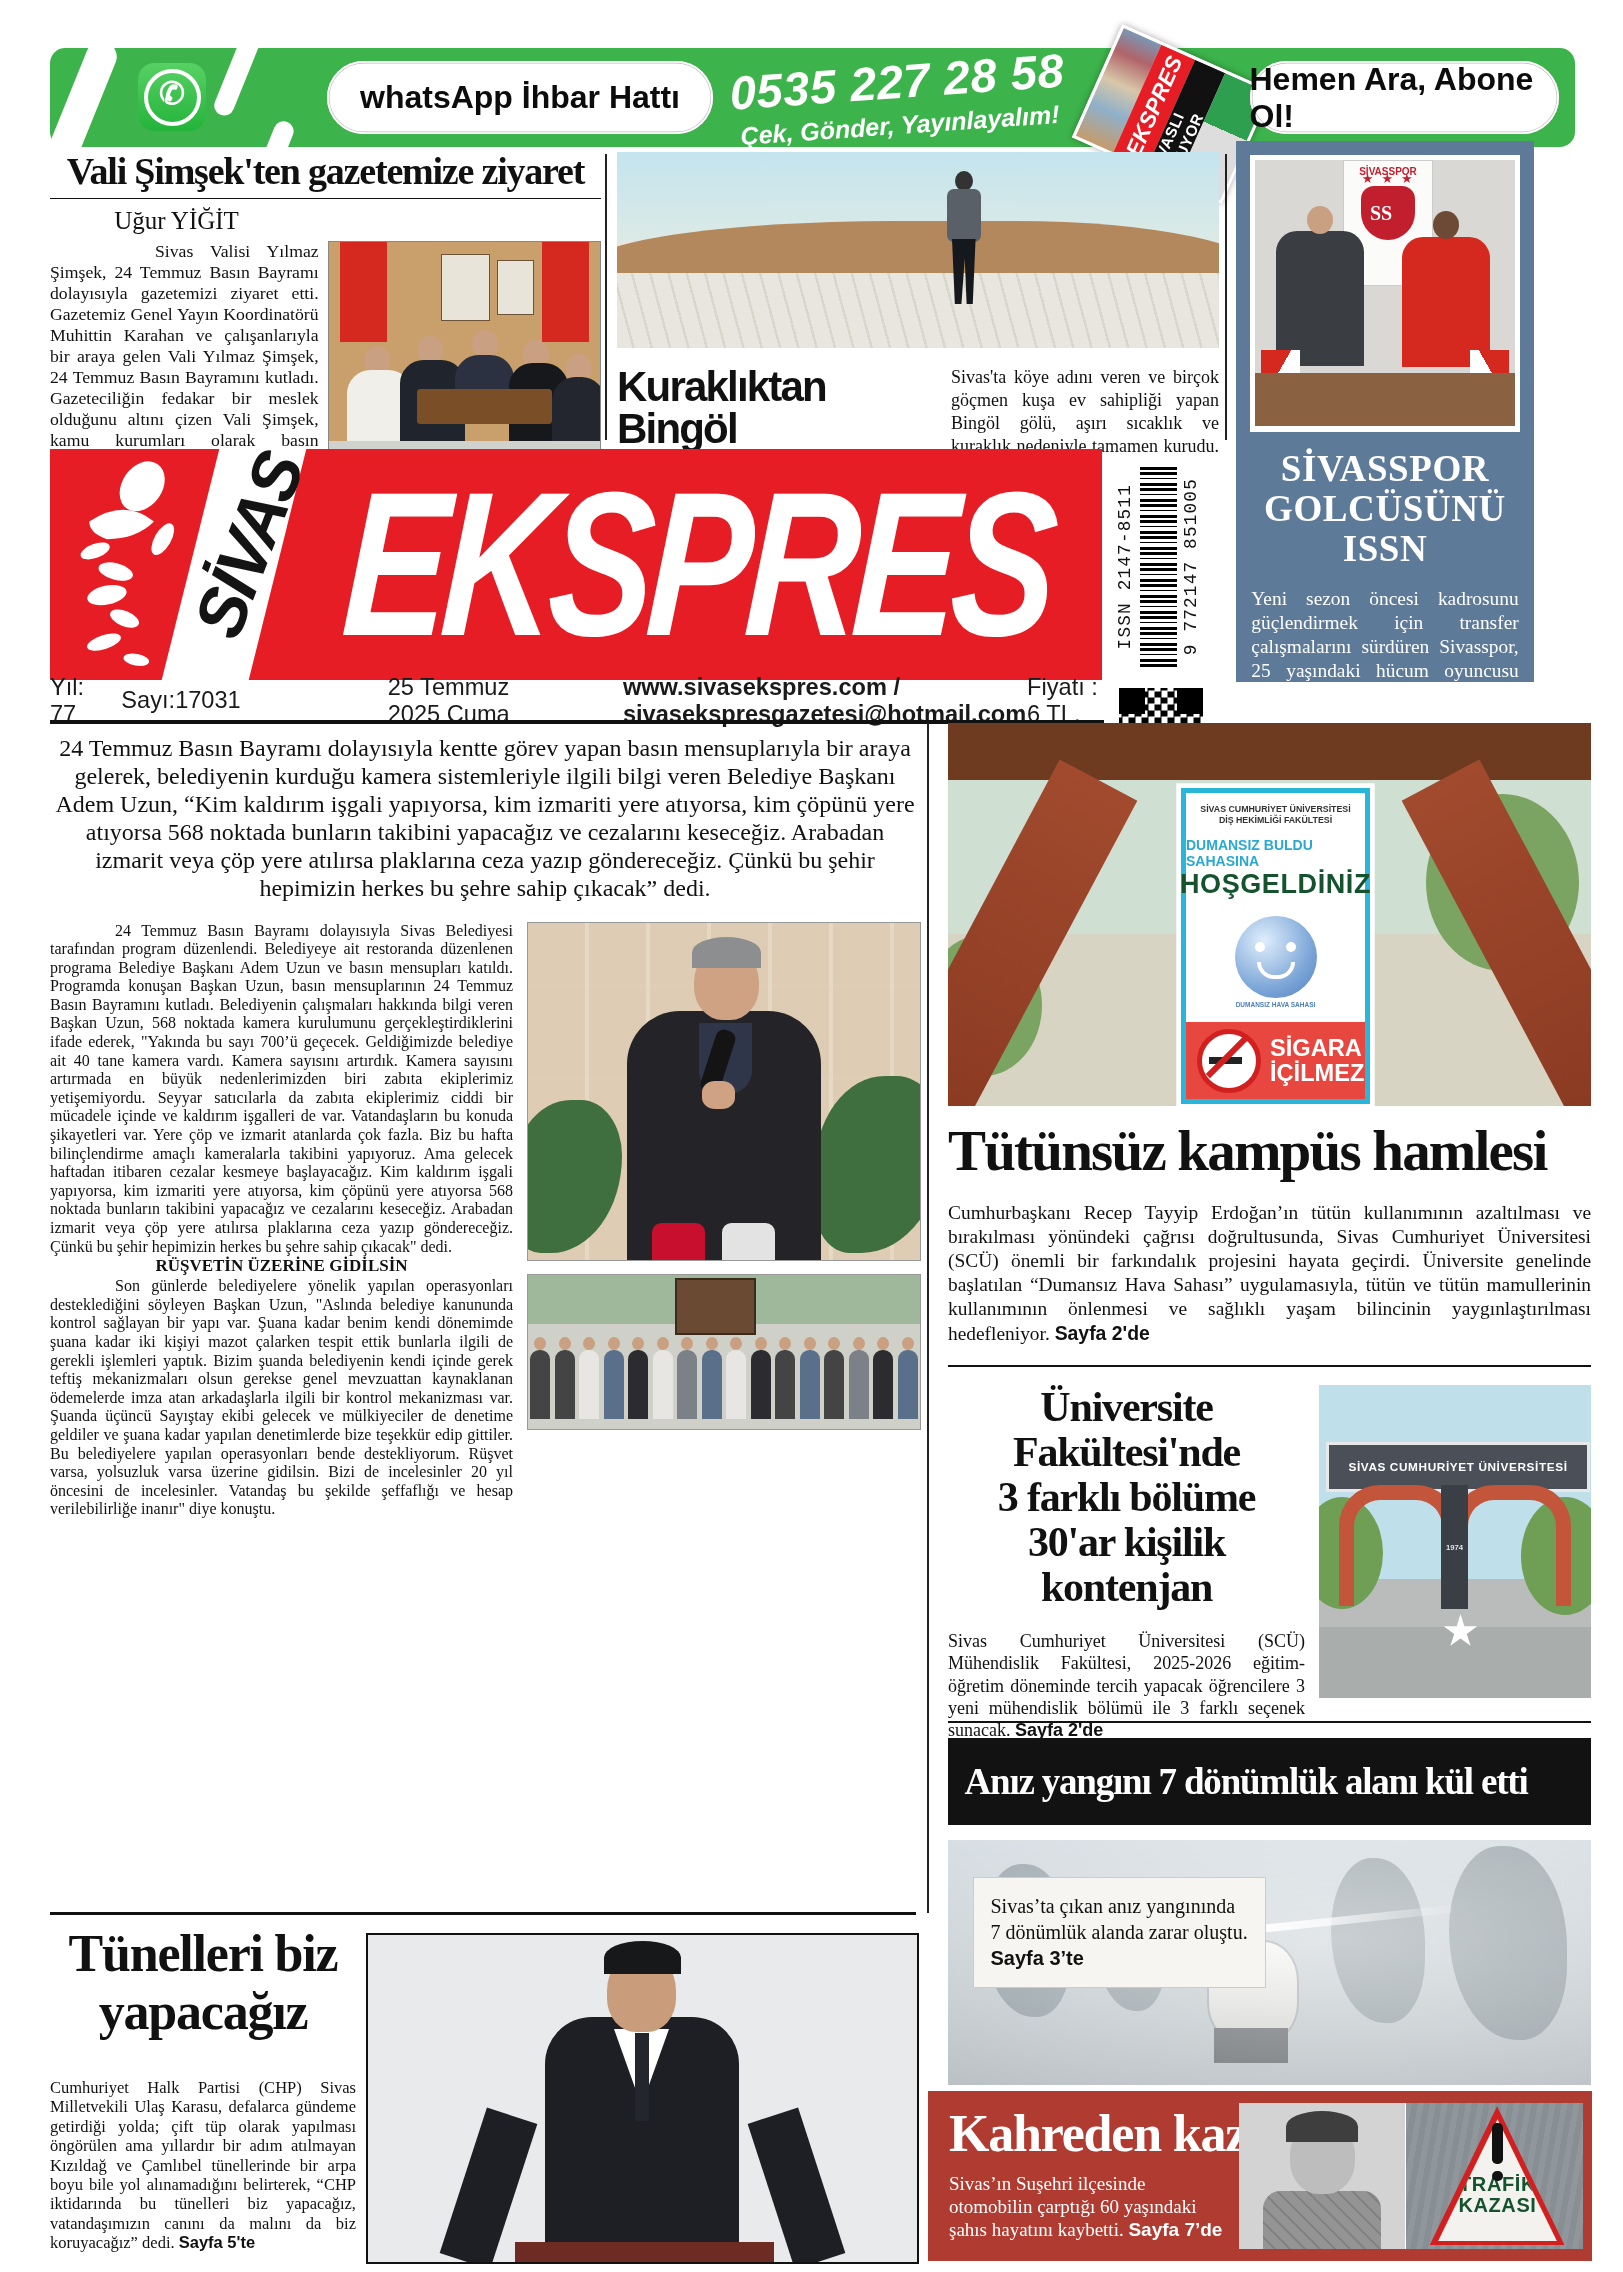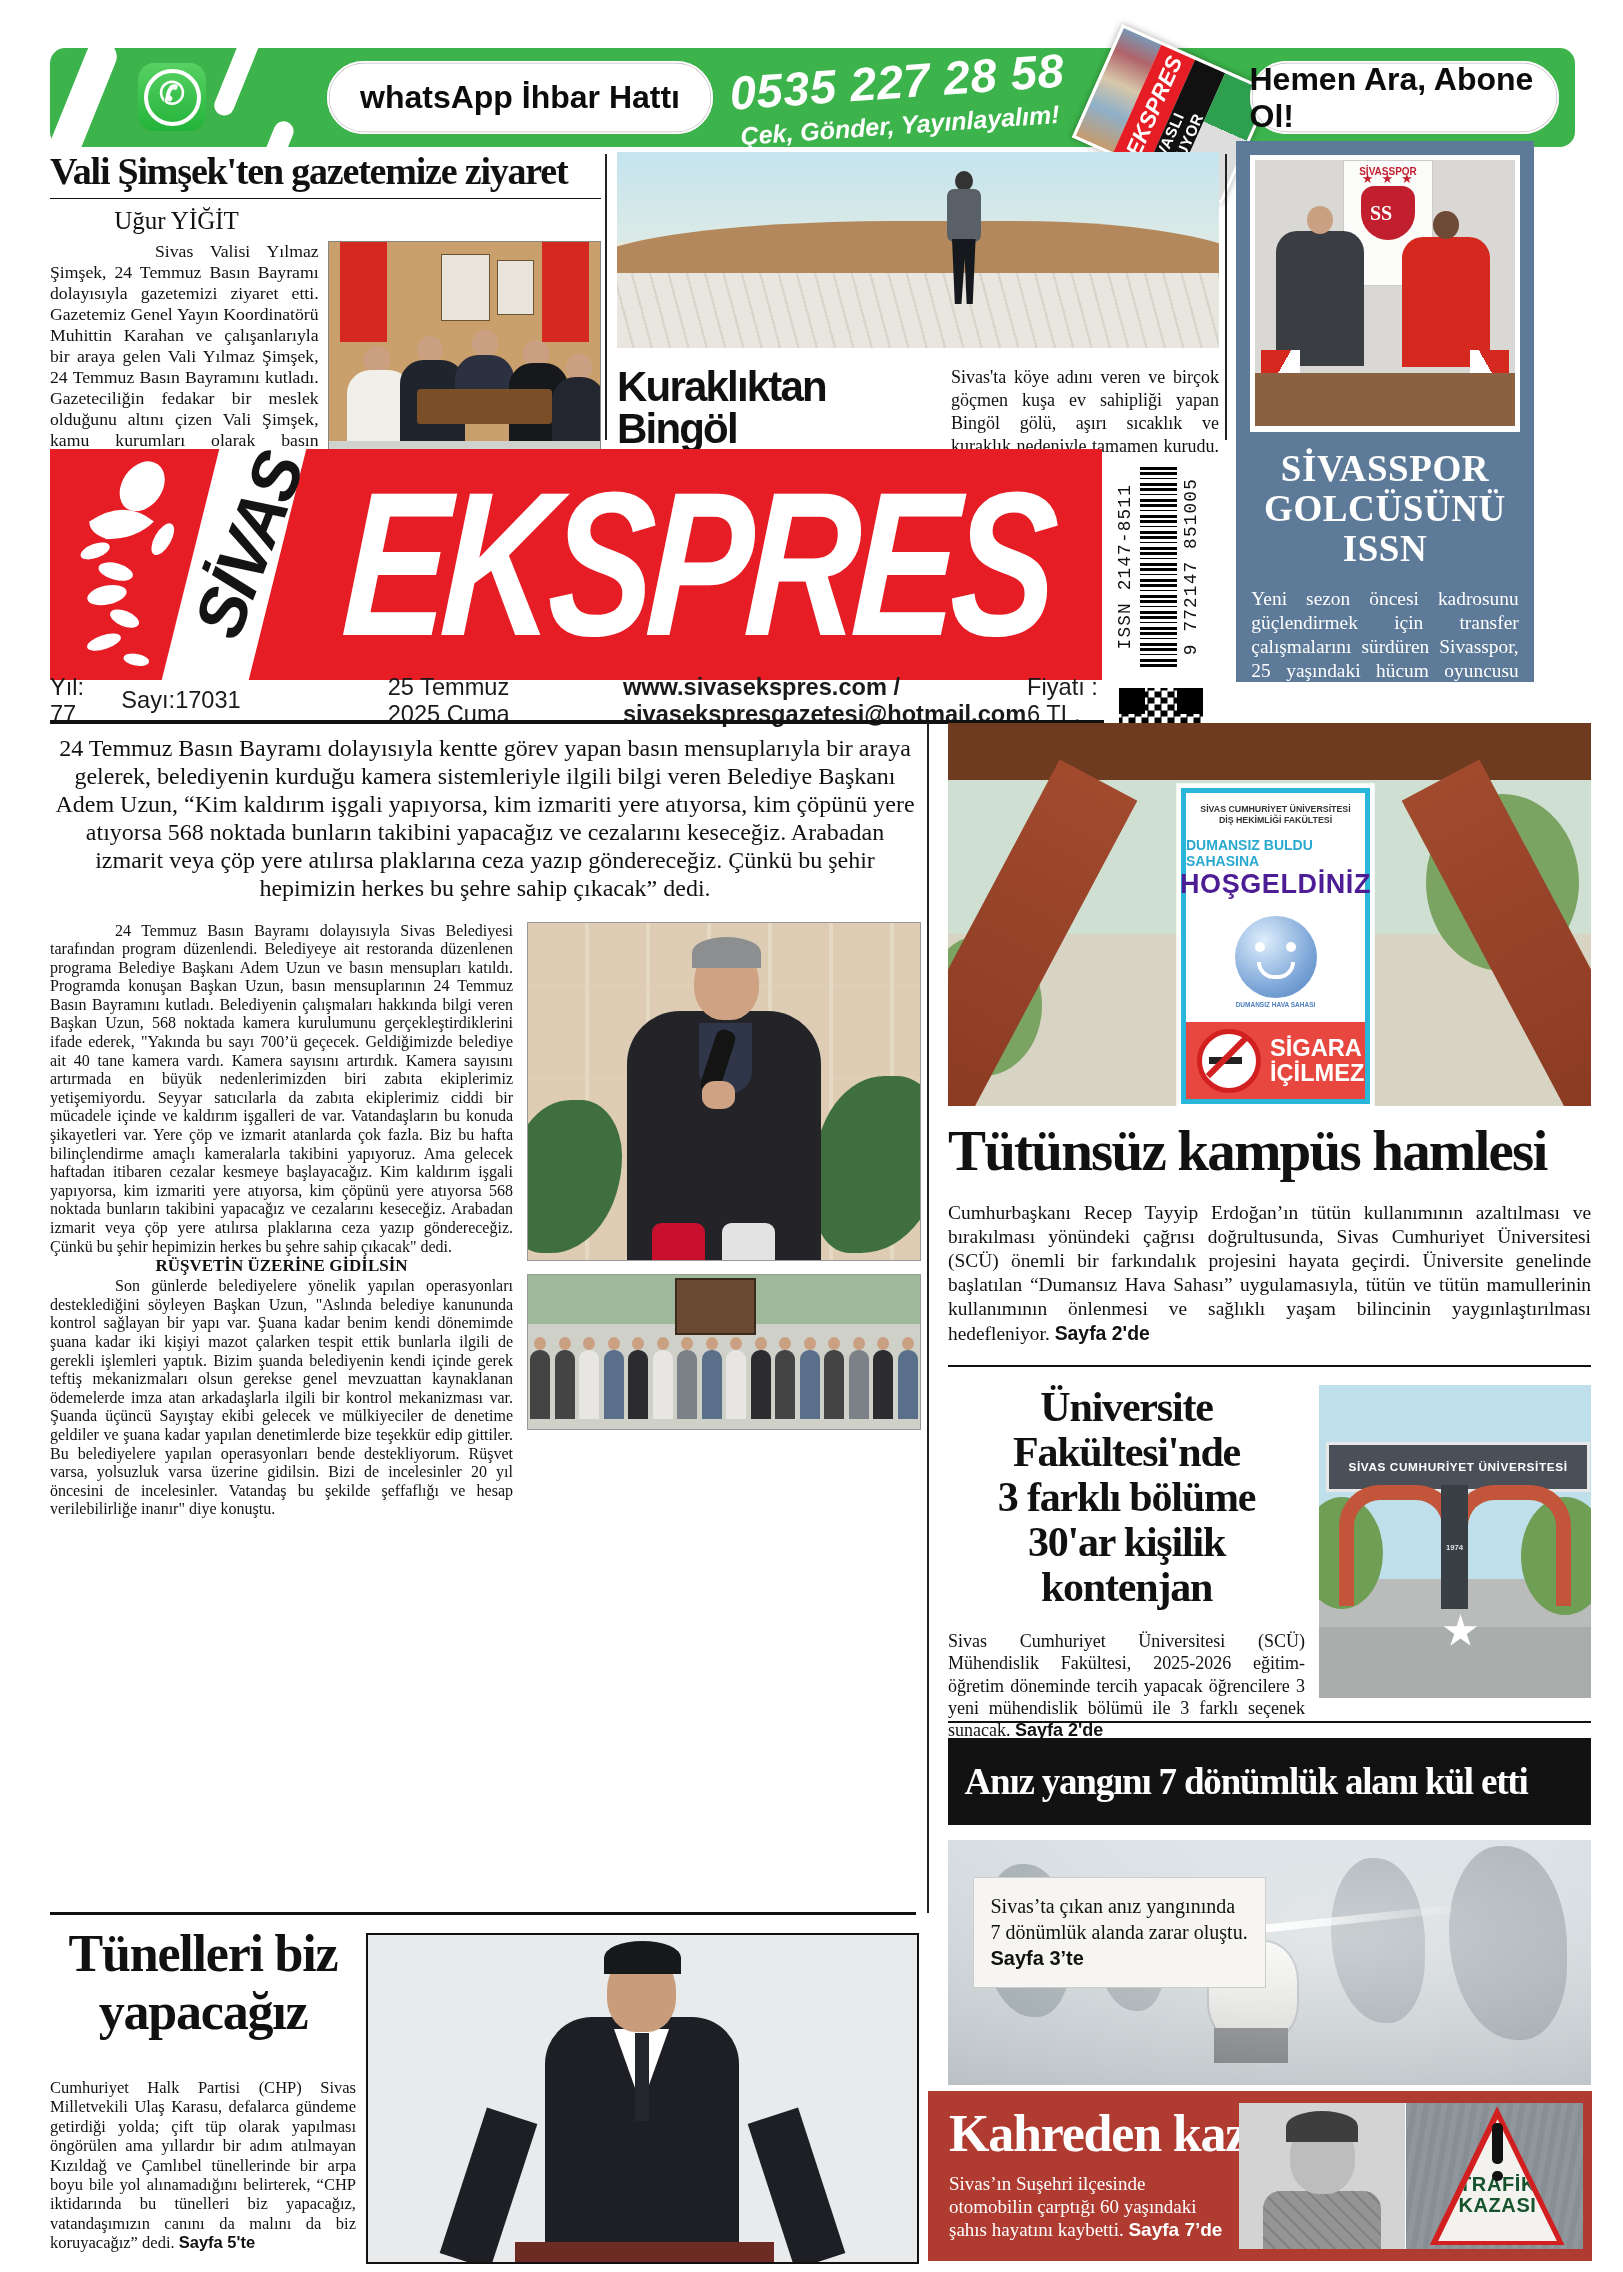--- a/index.html
+++ b/index.html
@@ -13,21 +13,21 @@
   .phone-wrap{position:absolute;left:677px;top:5.9px;width:342px;text-align:center;transform:rotate(-4deg);color:#fff;font-family:"Liberation Sans",sans-serif;font-style:italic;}
   .phone-no{font-size:47px;font-weight:900;letter-spacing:0.6px;}
   .phone-sub{font-size:25px;font-weight:800;margin-top:2.4px;}
   .mini-paper{position:absolute;left:1060px;top:-16.5px;width:118px;height:158px;transform:rotate(-66deg);border:3.5px solid #fff;background:#e8e2d6;box-shadow:0 0 7px rgba(0,0,0,.35);overflow:hidden;}
   .mini-photo{height:41px;background:linear-gradient(90deg,#c69b6d,#8fb0c9 30%,#d8c7a9 55%,#b0646a 80%,#7a97b4);}
   .mini-red{height:37px;background:#e71d25;color:#fff;display:flex;align-items:center;justify-content:center;font:italic 900 22.4px "Liberation Sans",sans-serif;}
   .mini-black{height:33px;background:#111;color:#fff;display:flex;align-items:center;justify-content:center;font:800 15.3px "Liberation Sans",sans-serif;letter-spacing:0.6px;}
   .mini-bottom{height:49px;background:linear-gradient(90deg,#ddd 55%,#2e9e4f 55%);}
   
   .vali{left:50px;top:152px;width:551px;position:absolute;}
-  .vali h1{margin:0;font-size:38px;line-height:1.0;letter-spacing:-1.2px;font-weight:700;border-bottom:1.8px solid #111;padding-bottom:8.2px;}
+  .vali h1{margin:0;font-size:38px;line-height:1.0;letter-spacing:-1.2px;font-weight:700;border-bottom:1.8px solid #111;padding-bottom:8.2px;text-align:center;}
   .byline{width:253px;text-align:center;font-size:25px;margin:8.2px 0 5.9px;}
   .vali-body{font-size:17.7px;line-height:21px;text-align:justify;}
   .vali-body .lede-indent{display:inline-block;width:88px;}
   .photo-vali{float:right;width:271px;height:276px;margin:0 0 4.7px 9.4px;border:0.6px solid #888;position:relative;background:#c9a06b;overflow:hidden;}
   .pv-flag{position:absolute;top:0;width:47px;height:100px;background:#d5281f;}
   .pv-cert{position:absolute;background:#e9e4da;border:1.8px solid #6b5335;}
   .pv-desk{position:absolute;left:88px;top:147px;width:135px;height:35px;background:#7a4f28;border-radius:3.5px;}
   .pv-floor{position:absolute;left:0;bottom:0;width:100%;height:77px;background:#cfd2cd;}
   .pv-rug{position:absolute;left:65px;bottom:0;width:165px;height:53px;background:#b2584a;}
   .pv-man{position:absolute;border-radius:23.6px 23.6px 5.9px 5.9px;}
@@ -115,21 +115,21 @@
   .crowd i::before{content:"";position:absolute;left:4.1px;top:-13px;width:11.8px;height:13px;border-radius:50%;background:#caa083;}
   .crowd i:nth-child(3n){background:#e8e6e2;} .crowd i:nth-child(4n){background:#5a6f8a;} .crowd i:nth-child(5n){background:#2c2c30;} .crowd i:nth-child(7n){background:#7c8087;}
   
   .photo-pergola{left:948px;top:723px;width:643px;height:383px;position:absolute;background:linear-gradient(#cfe0d2 0 55%,#d8d4c4 55%);overflow:hidden;}
   .pg-tree{position:absolute;background:#7ba463;border-radius:50%;}
   .pg-roof{position:absolute;left:0;top:0;width:100%;height:57px;background:#6e3a20;}
   .pg-beam{position:absolute;width:88px;height:377px;background:linear-gradient(#a14a2e,#8a3a22);}
   .pg-sign{position:absolute;left:233px;top:65px;width:179px;height:306px;background:#fff;border:5.9px solid #29b6d8;box-shadow:0 0 0 4.7px #fff;display:flex;flex-direction:column;align-items:center;}
   .pg-org{margin-top:10.6px;text-align:center;font:700 8.8px "Liberation Sans",sans-serif;color:#333;line-height:1.25;}
   .pg-l1{margin-top:11.8px;font:700 14px "Liberation Sans",sans-serif;color:#29a9cf;}
-  .pg-l2{font:700 27px "Liberation Sans",sans-serif;color:#4c1d95;letter-spacing:0.6px;}
+  .pg-l2{font:700 27px "Liberation Sans",sans-serif;color:#14532d;letter-spacing:0.6px;}
   .pg-circle{margin-top:15.3px;width:82px;height:82px;border-radius:50%;background:radial-gradient(circle at 35% 30%,#dfeefc,#7fa8d9 60%,#4d7fbe);position:relative;}
   .pg-circle::before{content:"";position:absolute;left:20px;top:26px;width:10.6px;height:10.6px;border-radius:50%;background:#fff;box-shadow:31px 0 0 #fff;}
   .pg-circle::after{content:"";position:absolute;left:22.4px;top:46px;width:38px;height:17.7px;border-radius:0 0 35px 35px;border:4.7px solid #fff;border-top:none;box-sizing:border-box;}
   .pg-ctext{font:700 6.5px "Liberation Sans",sans-serif;color:#4d7fbe;margin-top:3.5px;}
   .pg-red{margin-top:auto;width:100%;height:77px;background:#e8473f;display:flex;align-items:center;}
   .nosmoke{width:54px;height:54px;background:#fff;border:5.3px solid #d21f1f;border-radius:50%;margin-left:10.6px;position:relative;flex:none;}
   .nosmoke::before{content:"";position:absolute;left:7px;top:23.6px;width:33px;height:7px;background:#222;}
   .nosmoke::after{content:"";position:absolute;left:22.4px;top:-3.5px;width:5.9px;height:54px;background:#d21f1f;transform:rotate(45deg);}
   .pg-no{margin-left:9.4px;color:#fff;font:700 23.6px "Liberation Sans",sans-serif;line-height:1.05;}
   .tut-h{left:948px;top:1118px;width:643px;position:absolute;font-size:57px;font-weight:700;letter-spacing:-1.8px;margin:0;}

